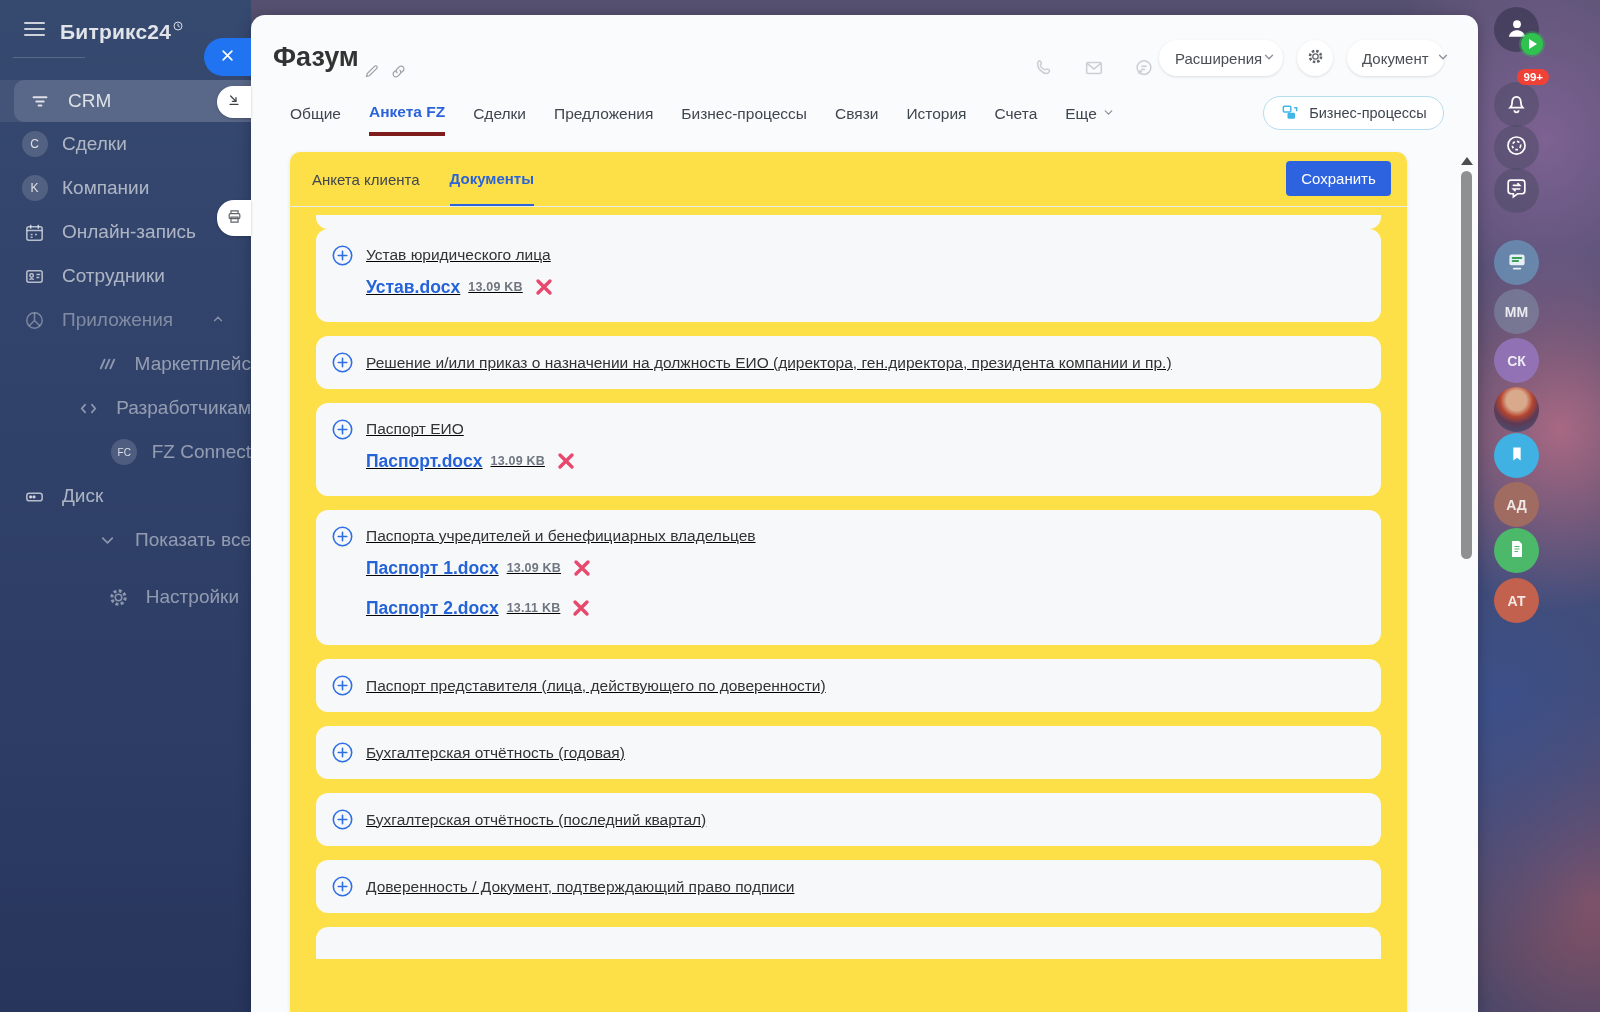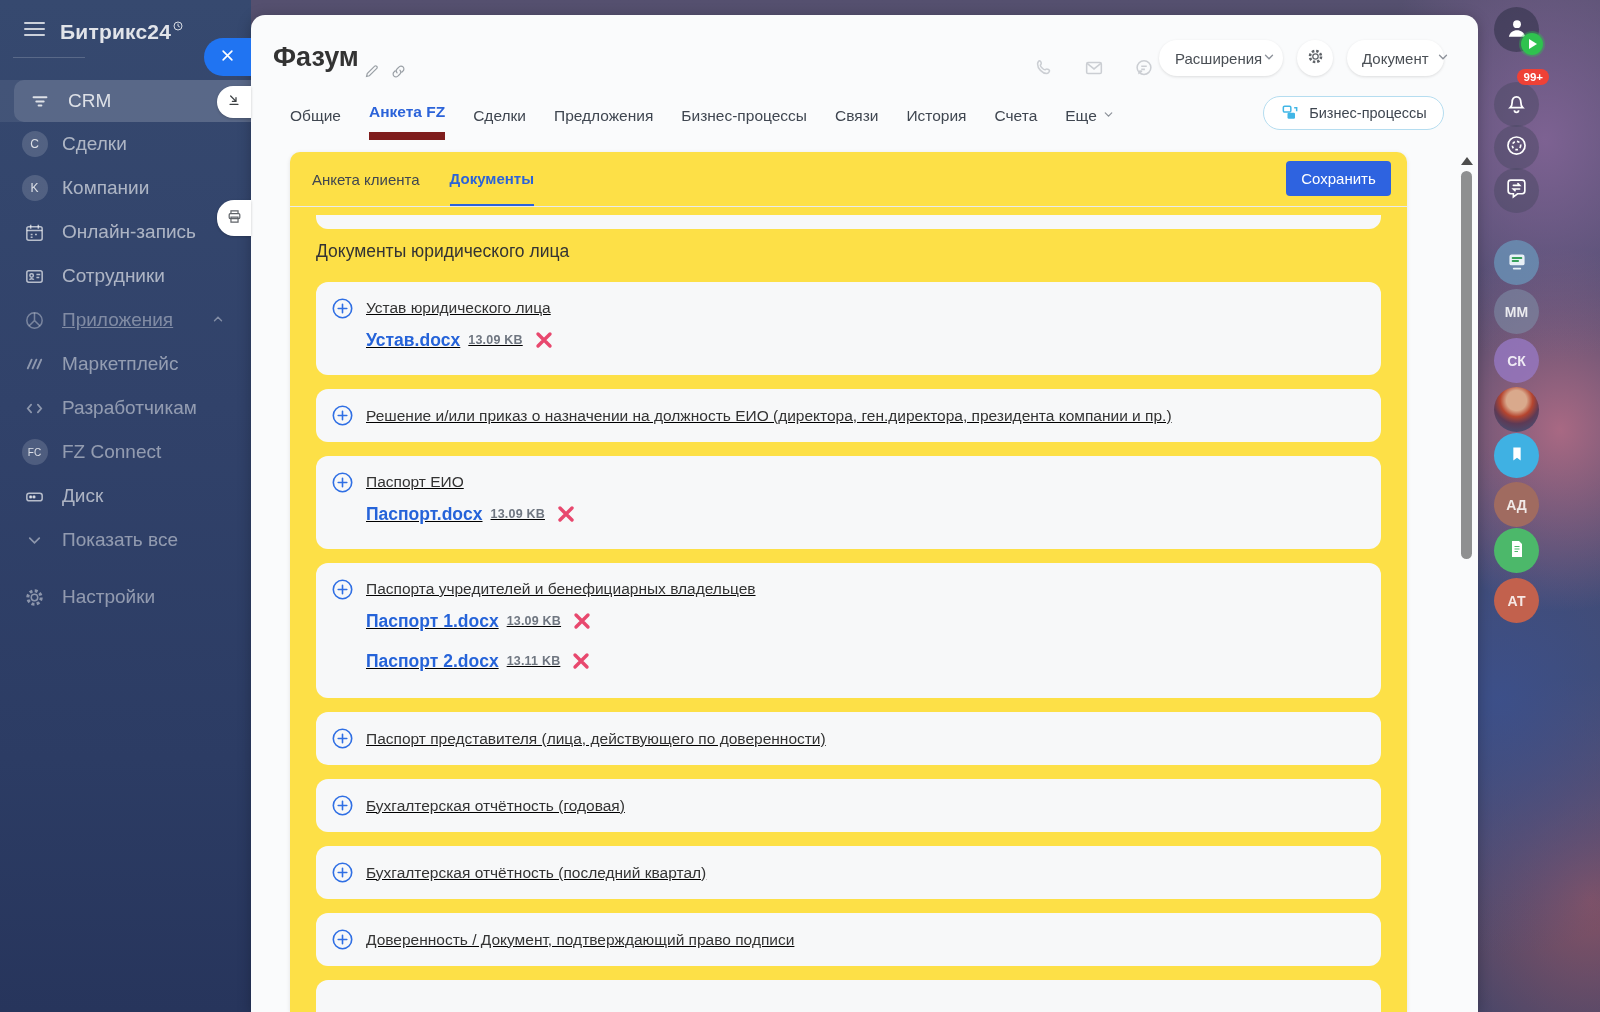--- a/index.html
+++ b/index.html
@@ -23,23 +23,23 @@
   .logo { font-size:21px; font-weight:700; color:rgba(255,255,255,.85); letter-spacing:.2px;margin-top:6px; }
   .logo sup { font-size:10px; margin-left:2px; }
   .sb-divider { position:absolute; left:13px; top:57px; width:72px; height:1px; background:rgba(255,255,255,.18); }
   .crm-band { position:absolute; left:0; top:80px; right:0; height:42px; background:rgba(255,255,255,.07); }
   .crm-pill { position:absolute; left:14px; top:80px; right:0; height:42px; background:rgba(255,255,255,.12); border-radius:10px 0 0 10px;
     display:flex; align-items:center; padding-left:12px; gap:15px; color:rgba(255,255,255,.8); font-size:19px; cursor:pointer; }
   .sb-list { position:absolute; left:0; top:122px; right:0; }
   .s-item { display:flex; align-items:center; height:44px; padding-left:21px; gap:14px;
     color:rgba(255,255,255,.6); font-size:19px; cursor:pointer; }
   .s-item .ic { width:27px; height:27px; display:flex; align-items:center; justify-content:center; flex:0 0 27px; color:rgba(255,255,255,.65); }
-  .s-item.dim { color:rgba(255,255,255,.38);text-decoration:underline; }
+  .s-item.dim { color:rgba(255,255,255,.38); }
   .s-item.dim .ic { color:rgba(255,255,255,.35); }
-  .s-item.dim2 { color:rgba(255,255,255,.48); }
+  .s-item.dim2 { color:rgba(255,255,255,.48);justify-content:flex-end; }
   .s-item.dim2 .ic { color:rgba(255,255,255,.45); }
   .s-badge { width:26px; height:26px; border-radius:50%; background:rgba(255,255,255,.15);
     display:flex; align-items:center; justify-content:center; font-size:12px; color:rgba(255,255,255,.8); }
   .s-chevron { margin-left:auto; margin-right:26px; color:rgba(255,255,255,.4); }
   .s-settings { position:absolute; left:0; top:575px; right:12px; }
 
   
   .edge-btn { position:absolute; z-index:3; display:flex; align-items:center; justify-content:center; cursor:pointer; }
   .edge-close { left:204px; top:38px; width:47px; height:38px; border-radius:19px 0 0 19px; background:#2074f2; color:#fff; }
   .edge-arrow { left:217px; top:86px; width:34px; height:32px; border-radius:16px 0 0 16px; background:#fff; box-shadow:0 1px 3px rgba(0,0,0,.2); color:#3c4043; }
@@ -58,21 +58,21 @@
     box-shadow:0 1px 3px rgba(0,0,0,.12); display:flex; align-items:center; font-size:15px; color:#4a4f55; cursor:pointer; }
   .pill-ext { left:908px; width:124px; padding:0 12px 0 16px; }
   .pill-ext .vr { width:1px; height:18px; background:#e4e6e9; margin-left:auto; }
   .btn-gear { position:absolute; left:1046px; top:25px; width:36px; height:36px; border-radius:50%;
     background:#fff; box-shadow:0 1px 3px rgba(0,0,0,.12); display:flex; align-items:center; justify-content:center; color:#5f6368; cursor:pointer; }
   .pill-doc { left:1096px; width:97px; padding:0 12px 0 15px; gap:7px; }
   .chev { color:#8c9199; }
 
   .w-tabs { position:absolute; left:39px; top:88px; display:flex; gap:28px; }
   .w-tab { font-size:15.5px; color:#3f4650; padding-bottom:11px; cursor:pointer; display:flex; align-items:center; gap:5px; }
-  .w-tab.active { color:#2b63d9; font-weight:700; border-bottom:8px solid #7f1d1d; }
+  .w-tab.active { color:#2b63d9; font-weight:700; border-bottom:4px solid #7f1d1d; }
   .bp-btn { position:absolute; left:1012px; top:81px; width:181px; height:34px; border:1.5px solid #b5ddf0; border-radius:18px;
     background:#fff; display:flex; align-items:center; justify-content:center; gap:9px; font-size:14.5px; color:#3f4650; cursor:pointer; }
 
   
   .card { position:absolute; left:39px; top:137px; width:1117px; height:860px; background:#fde047;
     border-radius:10px 10px 0 0; box-shadow:0 1px 4px rgba(0,0,0,.1); overflow:hidden; }
   .card-head { position:relative; height:55px; border-bottom:1px solid #e9ebee; display:flex; align-items:stretch; padding-left:22px; gap:30px; }
   .c-tab { display:flex; align-items:center; font-size:15px; color:#3f4650; cursor:pointer; }
   .c-tab.active { color:#2b63d9; font-weight:700; border-bottom:2.5px solid #2b63d9; }
   .save-btn { position:absolute; right:16px; top:9px; width:105px; height:35px; background:#2e63e0; color:#fff;
@@ -362,21 +362,20 @@
             <span>Анкета клиента</span>
           </div>
         <div class="c-tab active">
             <span>Документы</span>
           </div>
         <button class="save-btn">Сохранить</button>
       </div>
 
       <div class="card-body">
         <div class="partial-top"></div>
-        <div class="section-title">Документы юридического лица</div>
 
         <div class="doc-row files1">
           <span class="plus">
               <svg width="21" height="21" viewBox="0 0 21 21">
                 <circle cx="10.5" cy="10.5" r="9.2" fill="none" stroke="#2f6fe4" stroke-width="1.6"></circle>
                 <path d="M10.5 6.2v8.6M6.2 10.5h8.6" stroke="#2f6fe4" stroke-width="1.6" stroke-linecap="round"></path>
               </svg>
             </span>
           <div>
             <div class="doc-title">Устав юридического лица</div>

